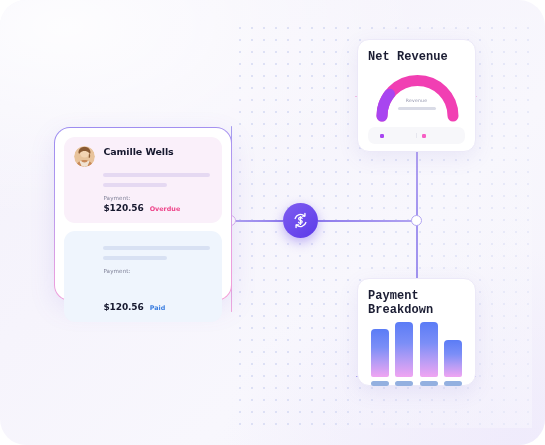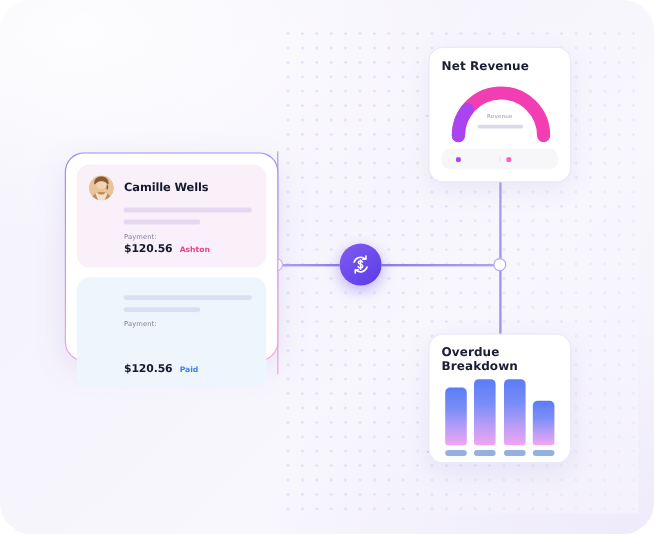--- a/index.html
+++ b/index.html
@@ -178,21 +178,20 @@
     box-sizing: border-box;
     flex: 1;
     display: flex;
     flex-direction: column;
   }
   .inv-row.overdue { background: #faf0fa; }
   .inv-row.paid    { background: #eff5fd; }
 
   .inv-head {
     display: flex;
-    align-items: center;
     gap: 8px;
   }
   .avatar {
     width: 21px;
     height: 21px;
     border-radius: 50%;
     flex: 0 0 21px;
     overflow: hidden;
     position: relative;
   }
@@ -244,24 +243,25 @@
   
   .rcard {
     position: absolute;
     background: #ffffff;
     border-radius: 12px;
     box-sizing: border-box;
     border: 1px solid #ece9f8;
     box-shadow: 0 6px 20px rgba(110,95,200,0.10);
   }
   .rcard-title {
-    font-size: 10px;
+    font-size: 12px;
     font-weight: 700;
     color: #1b1d33;
     letter-spacing: 0.05px;
+    font-family: Liberation Mono, monospace;
   }
 
   .net-revenue {
     left: 357px;
     top: 39px;
     width: 119px;
     height: 113px;
     padding: 10px 10px 9px 10px;
   }
   .gauge-area {
@@ -419,21 +419,21 @@
           </span>
           <span class="inv-name">Camille Wells</span>
         </div>
         <div class="skel-wrap">
           <div class="skel long"></div>
           <div class="skel short"></div>
         </div>
         <div class="pay-label">Payment:</div>
         <div class="pay-line">
           <span class="pay-amount">$120.56</span>
-          <span class="pay-status overdue">Ashton</span>
+          <span class="pay-status overdue">Overdue</span>
         </div>
       </div>
 
       <div class="inv-row paid">
         <div class="skel-wrap">
           <div class="skel long"></div>
           <div class="skel short"></div>
         </div>
         <div class="pay-label">Payment:</div>
         <div class="pay-line">
@@ -469,21 +469,21 @@
         <span class="legend-dot" style="background:#f75fc4"></span>
         <span class="legend-bars">
           <span class="legend-bar"></span>
           <span class="legend-bar sub"></span>
         </span>
       </div>
     </div>
   </div>
 
   <div class="rcard rev-breakdown">
-    <div class="rcard-title">Overdue Breakdown</div>
+    <div class="rcard-title">Payment Breakdown</div>
 
     <div class="bars-area">
       <div class="bar-col">
         <div class="bar" style="height: 48px;"></div>
         <div class="bar-foot"></div>
       </div>
       <div class="bar-col">
         <div class="bar" style="height: 55px;"></div>
         <div class="bar-foot"></div>
       </div>

